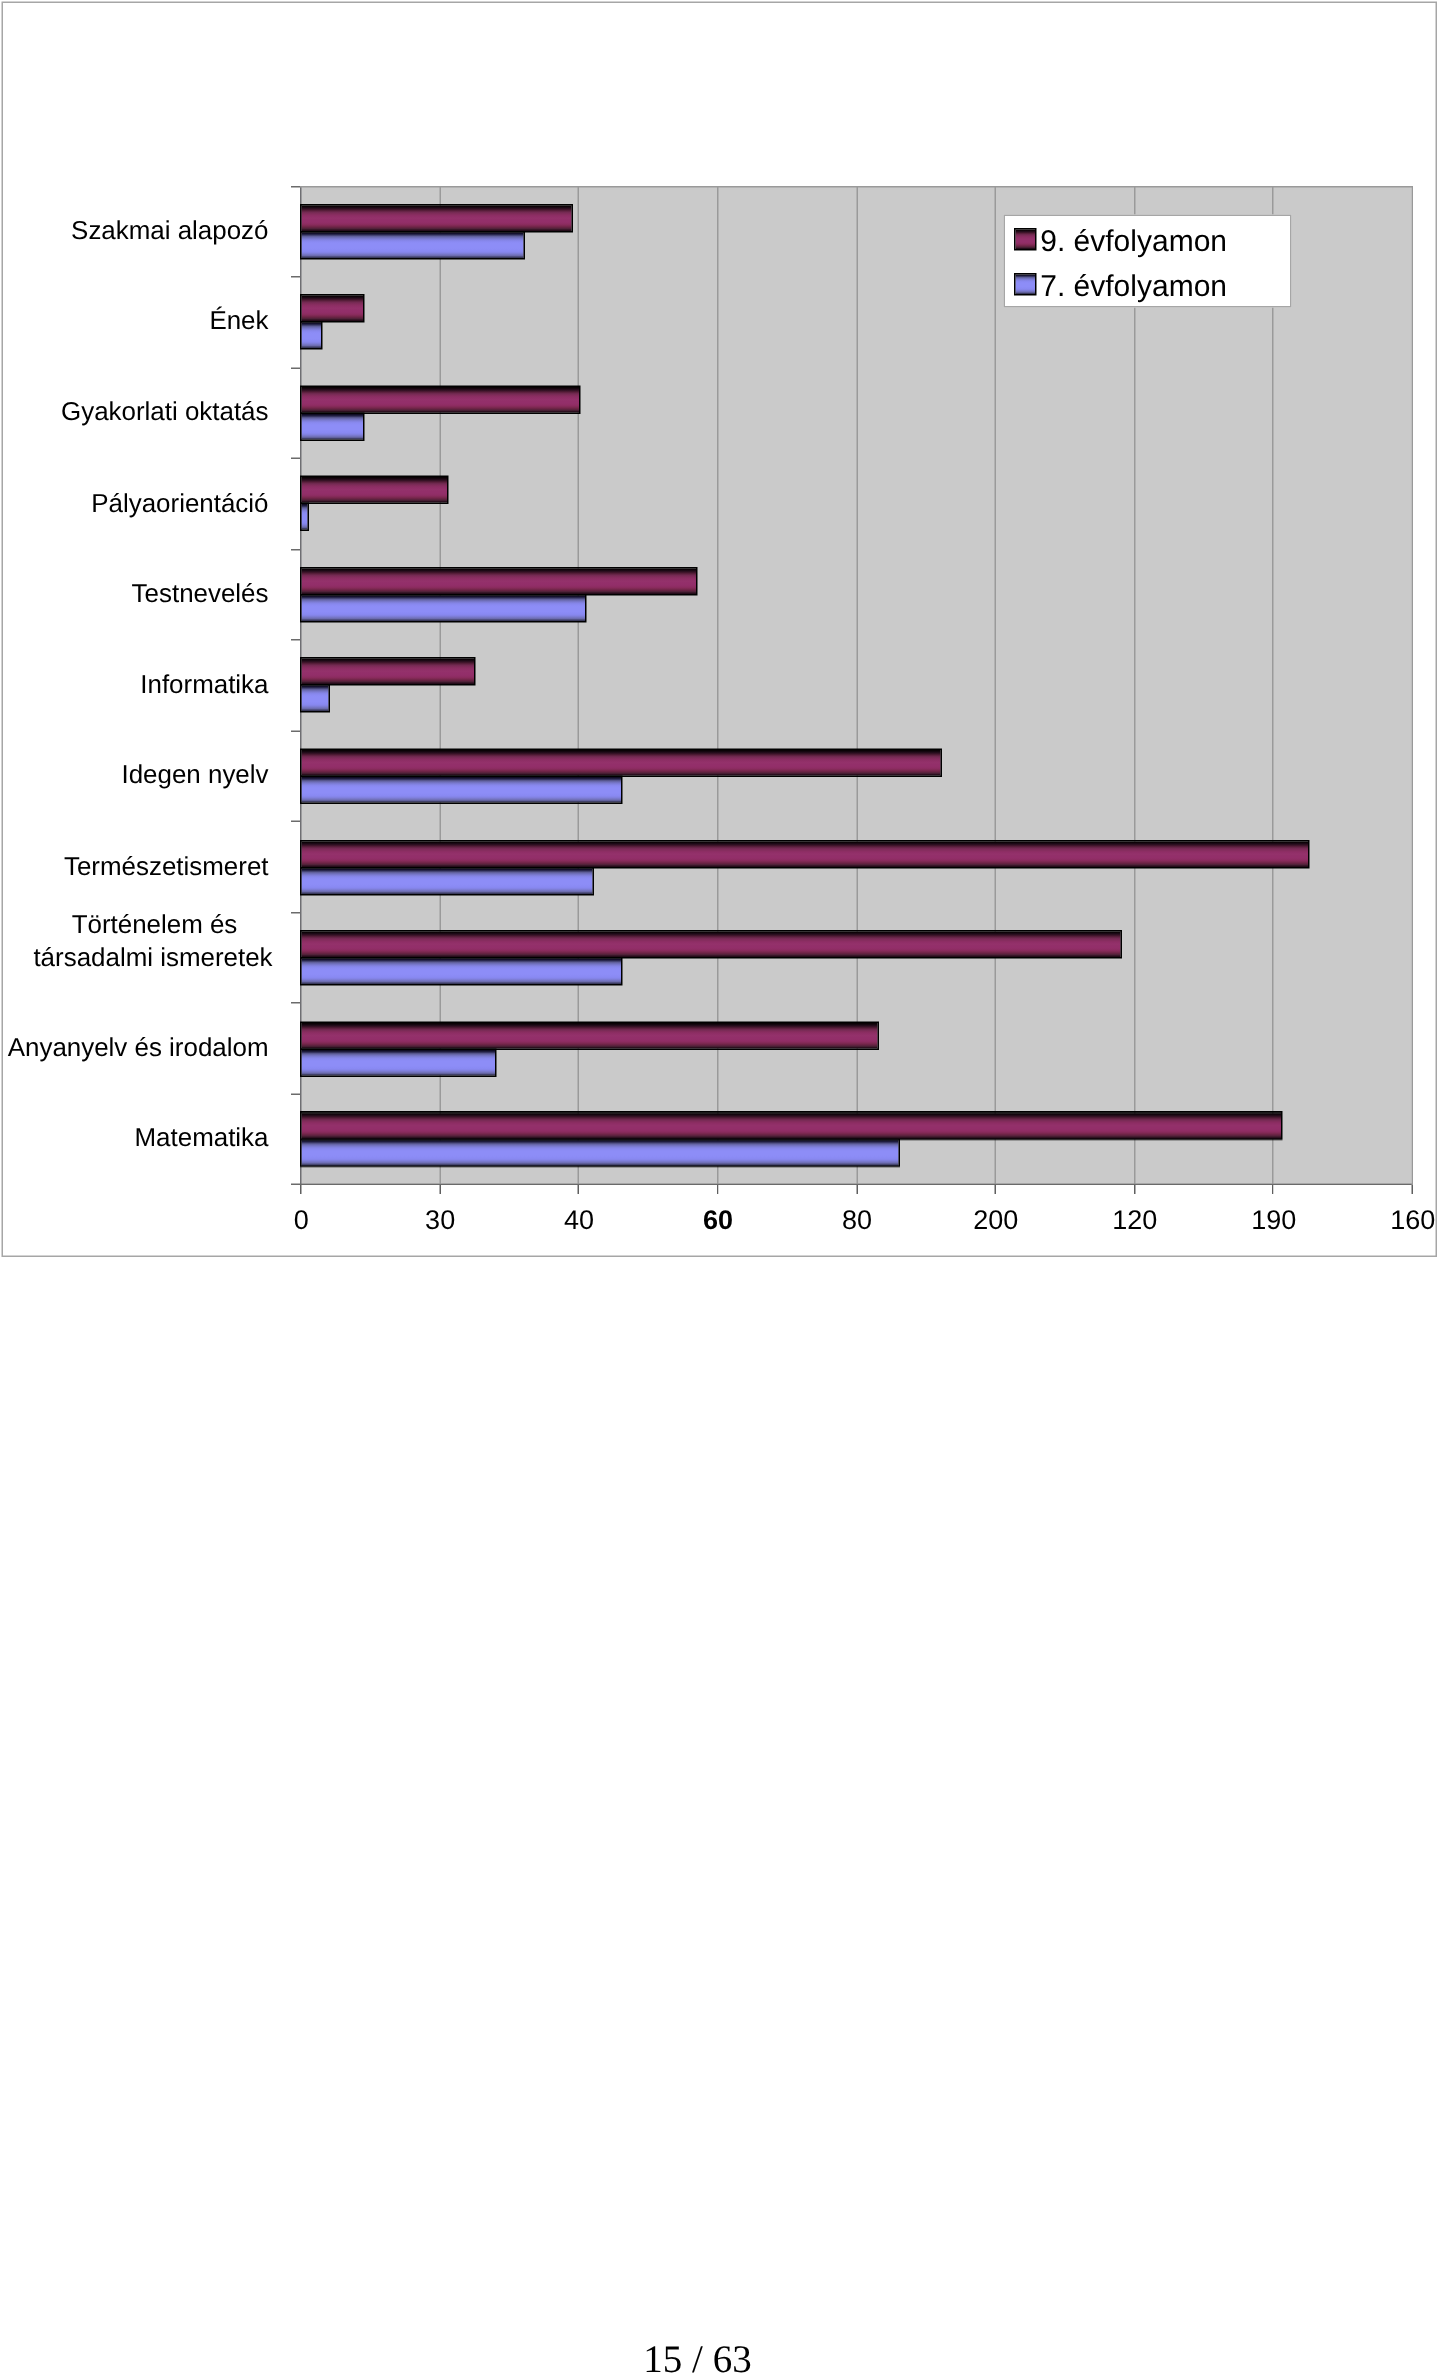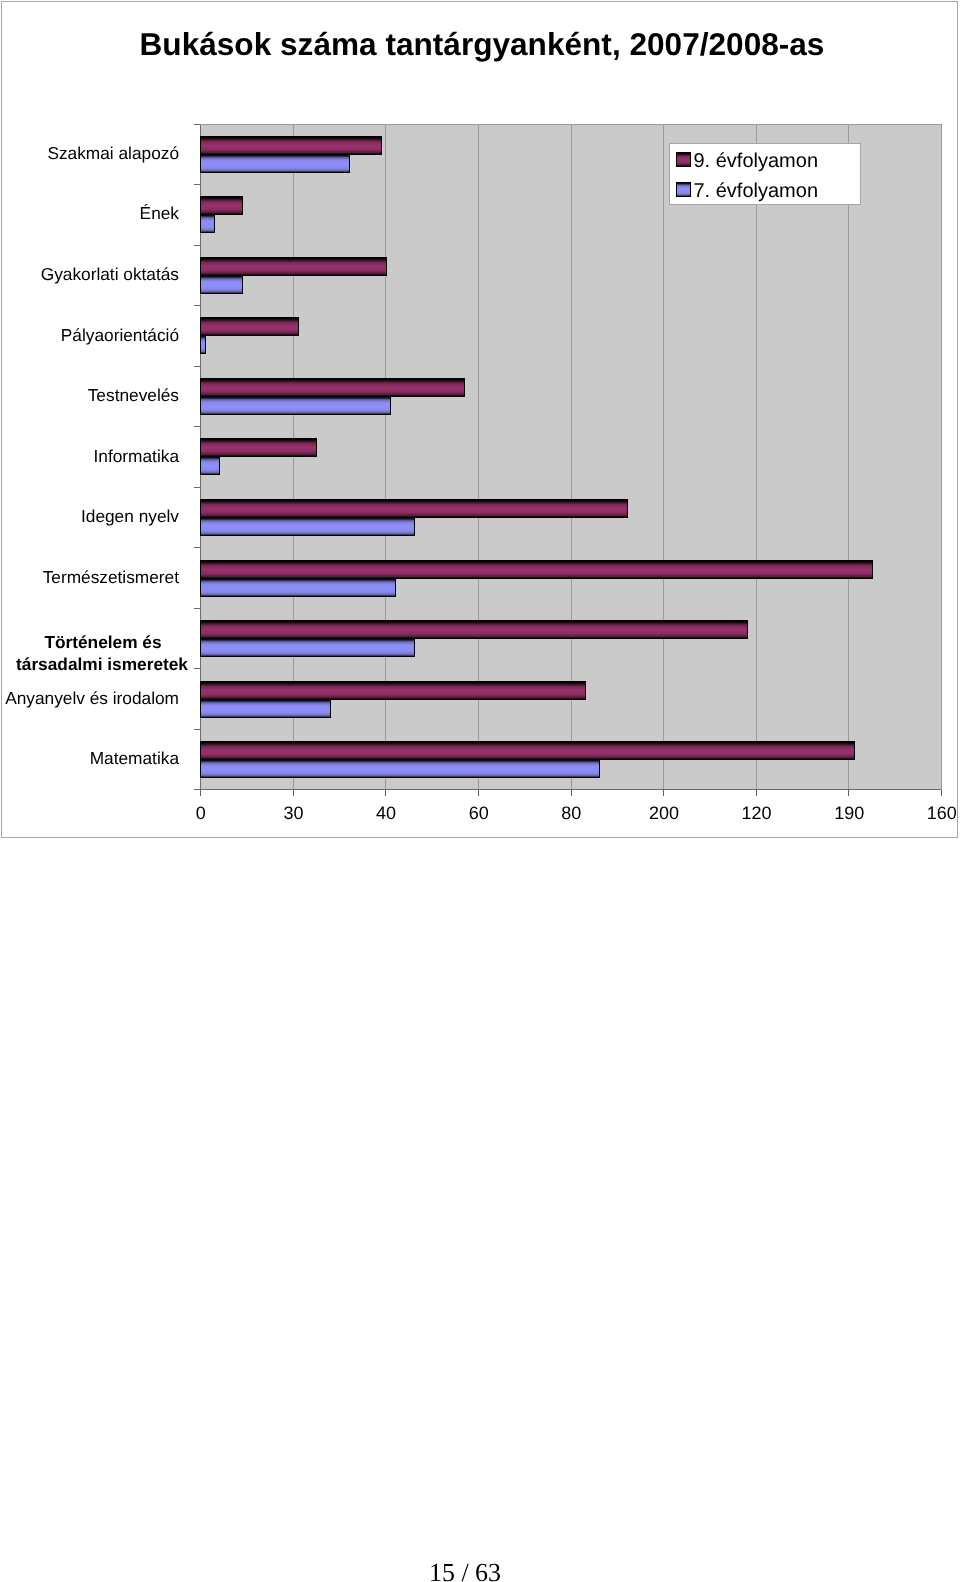--- a/index.html
+++ b/index.html
@@ -54,21 +54,20 @@
      font-family:"Liberation Serif",serif;font-size:26px;color:#000;line-height:30px;}
 </style>
 </head>
 <body>
 
 <div id="page">
 
   <div id="chart-frame">
 
     <div id="chart-title">
-        <div>Bukások száma tantárgyanként, 2007/2008-as</div>
       </div>
   </div>
 
   <div id="plot">
       <div class="gridline" style="left: 93px;"></div>
       <div class="gridline" style="left: 185px;"></div>
       <div class="gridline" style="left: 278px;"></div>
       <div class="gridline" style="left: 371px;"></div>
       <div class="gridline" style="left: 463px;"></div>
       <div class="gridline" style="left: 556px;"></div>
@@ -80,21 +79,21 @@
     <div id="plot-border-bottom"></div>
     <div id="plot-border-top"></div>
     <div id="plot-border-right"></div>
     <div class="tick-x" style="left: 200px;"></div>
     <div class="xlab" style="left: 170.8px;">0</div>
     <div class="tick-x" style="left: 292.625px;"></div>
     <div class="xlab" style="left: 263.425px;">30</div>
     <div class="tick-x" style="left: 385.25px;"></div>
     <div class="xlab" style="left: 356.05px;">40</div>
     <div class="tick-x" style="left: 477.875px;"></div>
-    <div class="xlab" style="left: 448.675px;">60</div>
+    <div class="xlab" style="left: 448.675px; font-weight: bold;">60</div>
     <div class="tick-x" style="left: 570.5px;"></div>
     <div class="xlab" style="left: 541.3px;">80</div>
     <div class="tick-x" style="left: 663.125px;"></div>
     <div class="xlab" style="left: 633.925px;">200</div>
     <div class="tick-x" style="left: 755.75px;"></div>
     <div class="xlab" style="left: 726.55px;">120</div>
     <div class="tick-x" style="left: 848.375px;"></div>
     <div class="xlab" style="left: 819.175px;">190</div>
     <div class="tick-x" style="left: 941px;"></div>
     <div class="xlab" style="left: 911.8px;">160</div>
@@ -124,21 +123,21 @@
     <div class="bar s10" style="top: 456.427px; width: 20.025px;"></div>
     <div class="tick-y" style="top: 487px;"></div>
     <div class="ylab" style="top: 504.145px;">Idegen nyelv</div>
     <div class="bar s9" style="top: 498.973px; width: 427.575px;"></div>
     <div class="bar s10" style="top: 516.973px; width: 214.537px;"></div>
     <div class="tick-y" style="top: 547px;"></div>
     <div class="ylab" style="top: 564.691px;">Természetismeret</div>
     <div class="bar s9" style="top: 559.518px; width: 673.031px;"></div>
     <div class="bar s10" style="top: 577.518px; width: 196.012px;"></div>
     <div class="tick-y" style="top: 608px;"></div>
-    <div class="ylab two" style="top: 631px; font-weight: bold;">
+    <div class="ylab two" style="top: 605px;">
       <div>Történelem és</div>
       <div>társadalmi ismeretek</div>
     </div>
     <div class="bar s9" style="top: 620.064px; width: 547.987px;"></div>
     <div class="bar s10" style="top: 638.064px; width: 214.537px;"></div>
     <div class="tick-y" style="top: 668px;"></div>
     <div class="ylab" style="top: 685.782px;">Anyanyelv és irodalom</div>
     <div class="bar s9" style="top: 680.609px; width: 385.894px;"></div>
     <div class="bar s10" style="top: 698.609px; width: 131.175px;"></div>
     <div class="tick-y" style="top: 729px;"></div>

